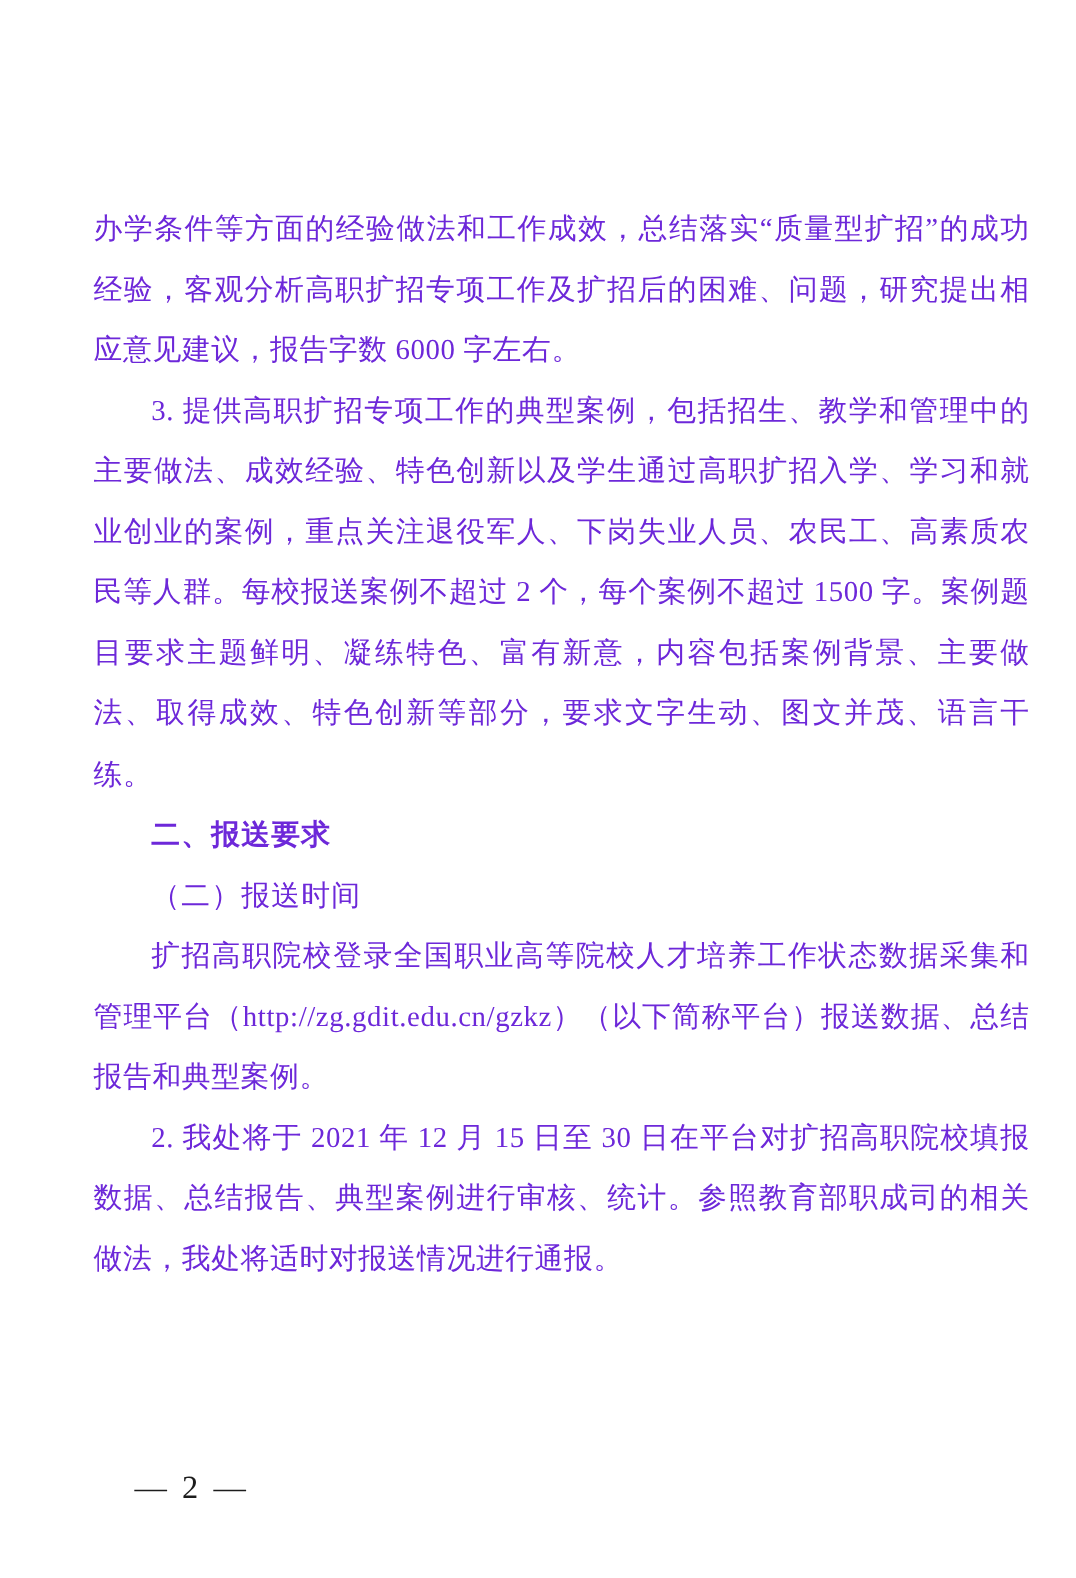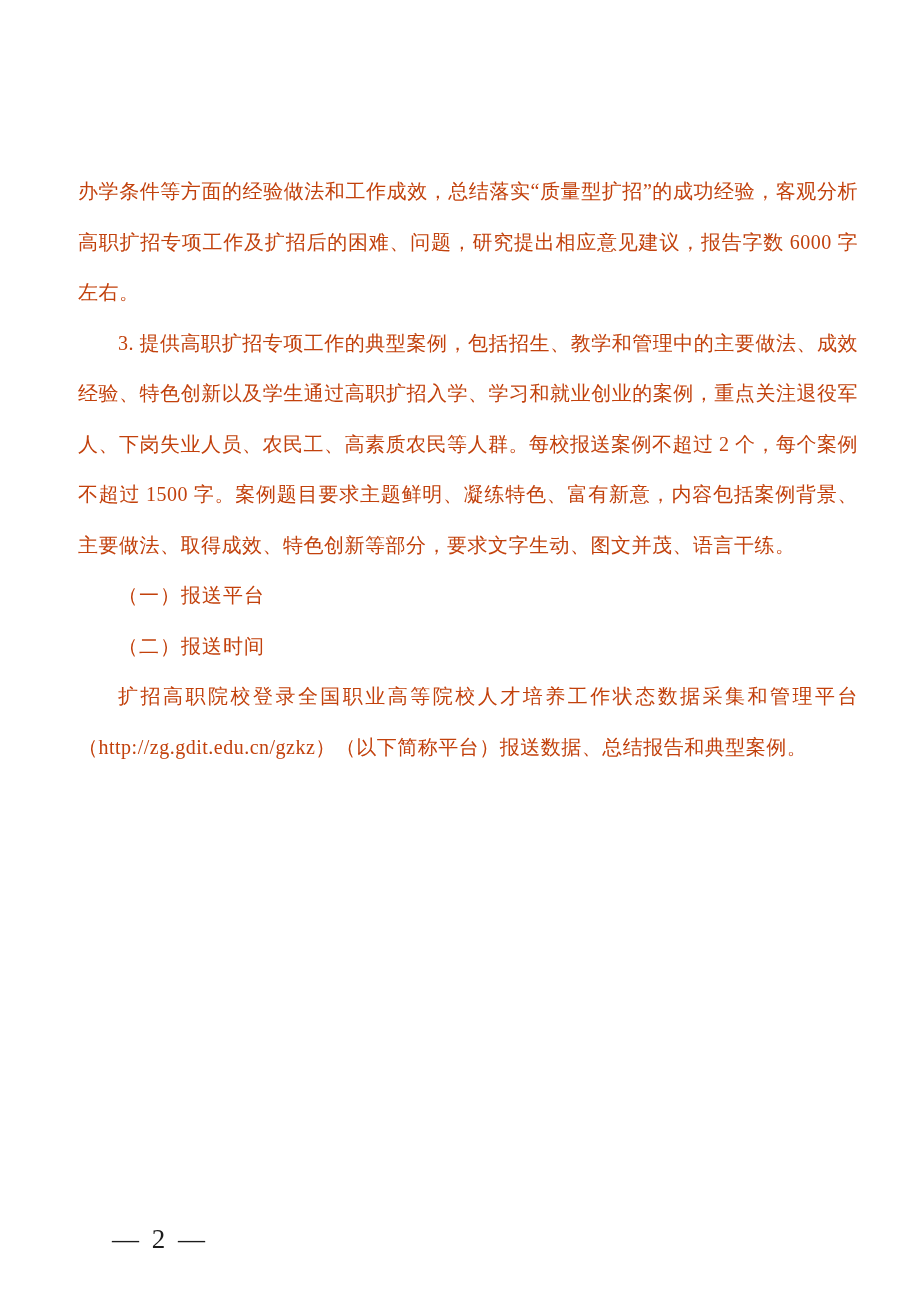--- a/index.html
+++ b/index.html
@@ -16,23 +16,23 @@
   .page {
     position: absolute;
     inset: 0;
     background: #ffffff;
   }
   .doc {
     position: absolute;
     left: 78px;
     top: 166px;
     width: 780px;
-    color: #c2410c;
+    color: #6d28d9;
     font-family: "Liberation Serif", "DejaVu Serif", serif;
-    font-size: 20px;
+    font-size: 24px;
     line-height: 50.5px;
     text-align: justify;
     letter-spacing: 0.5px;
   }
   .doc p {
     margin: 0;
     padding: 0;
   }
   .indent {
     text-indent: 2em;
@@ -63,26 +63,27 @@
 <body>
 
 <div class="page">
 
   <div class="doc">
 
     <p class="para">办学条件等方面的经验做法和工作成效，总结落实“质量型扩招”的成功经验，客观分析高职扩招专项工作及扩招后的困难、问题，研究提出相应意见建议，报告字数 6000 字左右。</p>
 
     <p class="para indent">3. 提供高职扩招专项工作的典型案例，包括招生、教学和管理中的主要做法、成效经验、特色创新以及学生通过高职扩招入学、学习和就业创业的案例，重点关注退役军人、下岗失业人员、农民工、高素质农民等人群。每校报送案例不超过 2 个，每个案例不超过 1500 字。案例题目要求主题鲜明、凝练特色、富有新意，内容包括案例背景、主要做法、取得成效、特色创新等部分，要求文字生动、图文并茂、语言干练。</p>
 
+    <p class="para h1 indent">二、报送要求</p>
 
-    <p class="para h2 indent">（一）报送平台</p>
 
     <p class="para h2 indent">（二）报送时间</p>
 
     <p class="para indent">扩招高职院校登录全国职业高等院校人才培养工作状态数据采集和管理平台（http://zg.gdit.edu.cn/gzkz）（以下简称平台）报送数据、总结报告和典型案例。</p>
 
 
+    <p class="para indent">2. 我处将于 2021 年 12 月 15 日至 30 日在平台对扩招高职院校填报数据、总结报告、典型案例进行审核、统计。参照教育部职成司的相关做法，我处将适时对报送情况进行通报。</p>
 
   </div>
 
   <div class="page-number">— 2 —</div>
 
 </div>
 
 </body></html>

